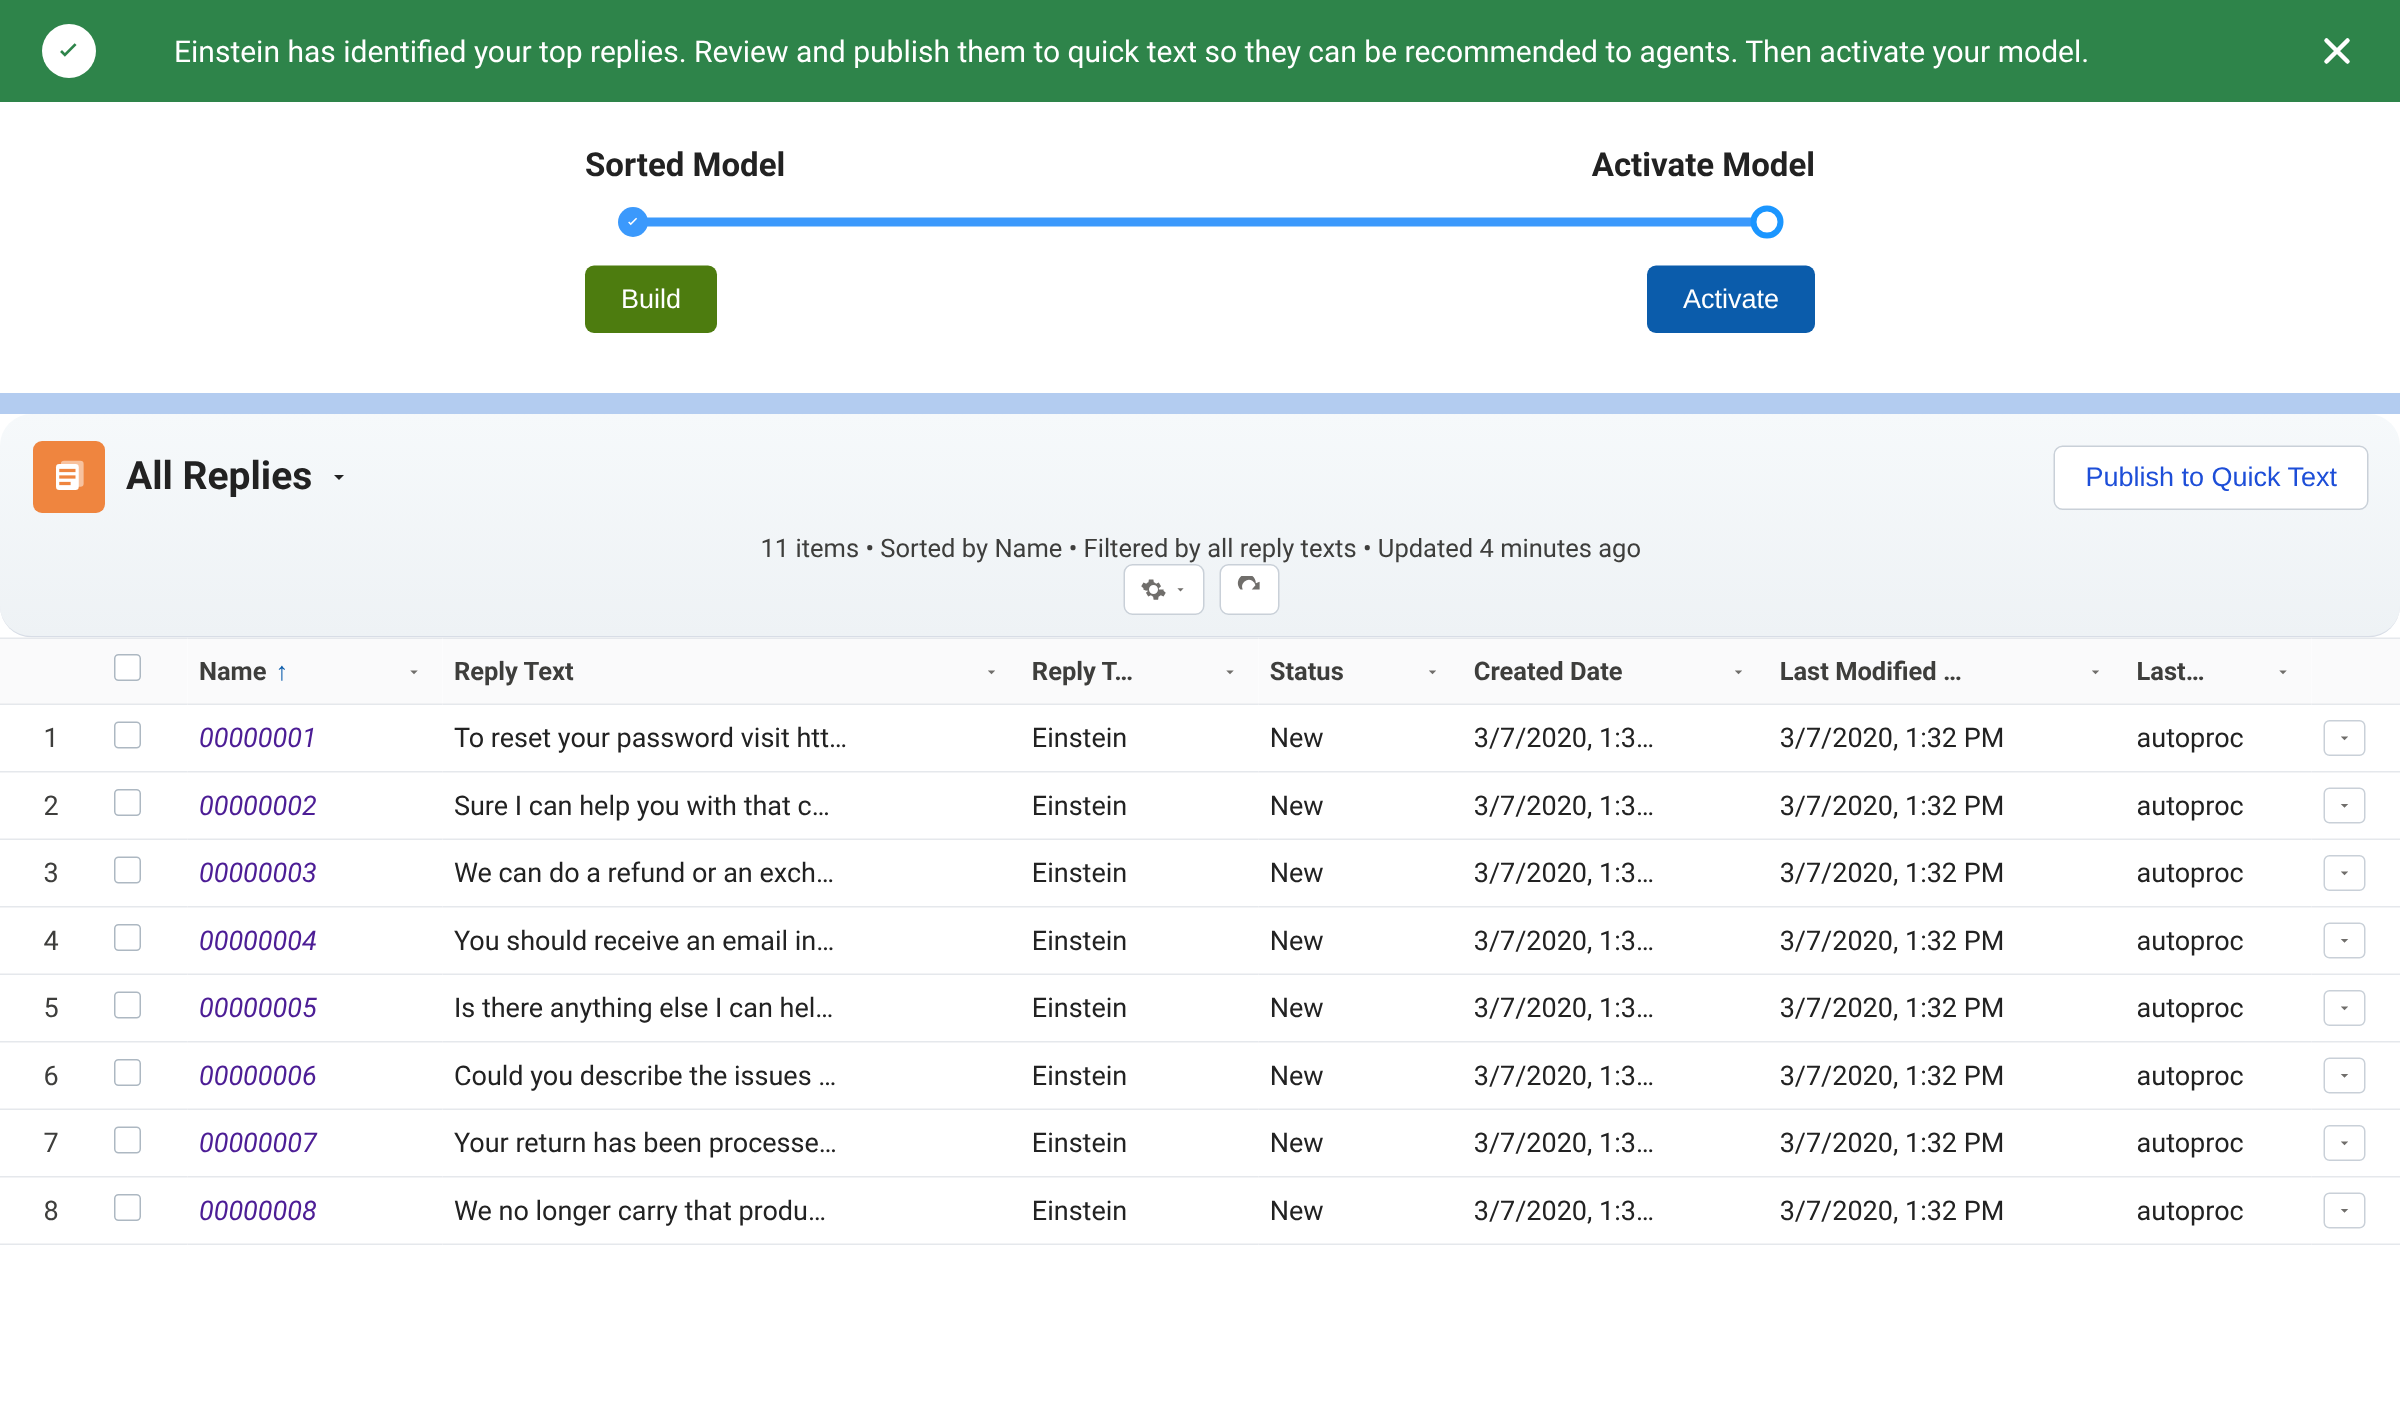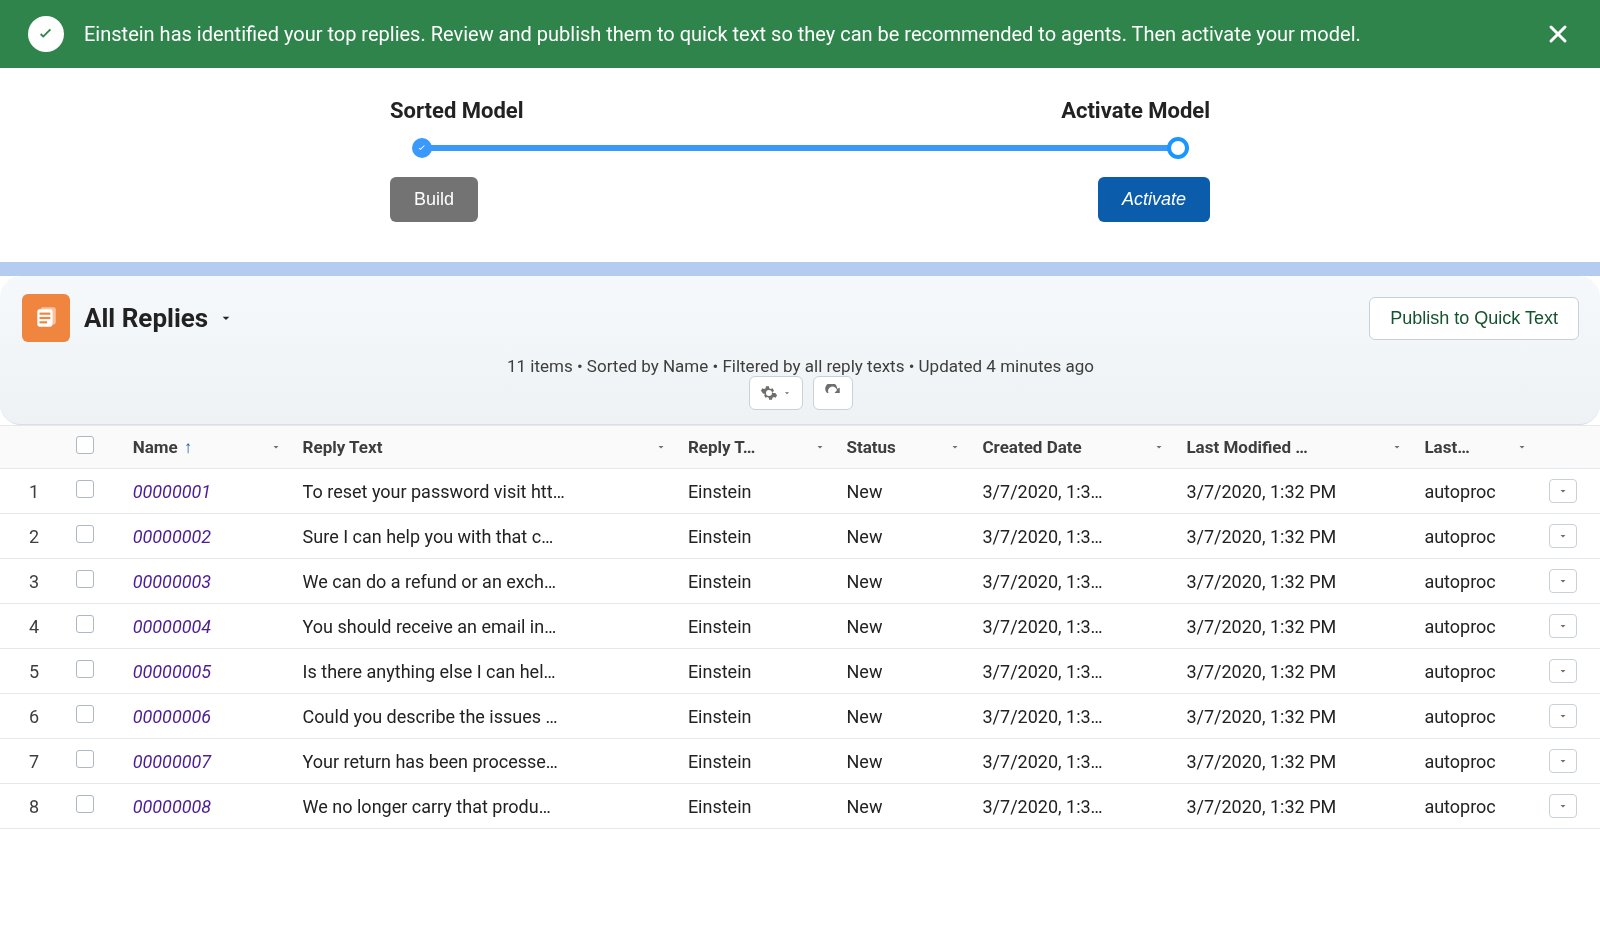--- a/index.html
+++ b/index.html
@@ -13,20 +13,21 @@
 
   
   .banner {
     background: #2e844a;
     color: #fff;
     display: flex;
     align-items: center;
     padding: 16px 28px;
     font-size: 20px;
     position: relative;
+    gap: 32px;
   }
   .banner-icon {
     width: 36px; height: 36px;
     border-radius: 50%;
     background: #fff;
     margin-right: 20px;
     display:flex; align-items:center; justify-content:center;
     flex-shrink:0;
   }
   .banner-close {
@@ -76,22 +77,22 @@
     display:flex; justify-content:space-between;
     margin-top: 26px;
   }
   .btn {
     padding: 12px 24px;
     border-radius: 6px;
     font-size: 18px;
     border: none;
     cursor: pointer;
   }
-  .btn-disabled { background:#737373; color:#fff; cursor:default;}
-  .btn-primary { background:#0b5cab; color:#fff;font-style:italic; }
+  .btn-disabled { background:#4d7c0f; color:#fff; cursor:default;}
+  .btn-primary { background:#0b5cab; color:#fff; }
 
   .blue-bar { height:14px; background:#b3ccf0; }
 
   
   .list-header {
     background: linear-gradient(#f6f9fb, #eef2f5);
     padding: 18px 21px 14px 22px;
     border-bottom: 1px solid #d8dde6;
     position: relative;
     border-radius: 21px;
@@ -107,21 +108,21 @@
     font-size:26px; font-weight:700;
     display:flex; align-items:center; gap:10px;
     cursor: pointer;
   }
   .publish-btn {
     margin-left:auto;
     padding: 10px 20px;
     border:1px solid #c9d0d8;
     border-radius:6px;
     background:#fff;
-    color:#14532d;
+    color:#1d4ed8;
     font-size:18px;
     cursor:pointer;
   }
   .list-meta-row {
     display:flex; align-items:center; justify-content:space-between;
     margin-top: 14px;
     flex-direction: column;
   }
   .list-meta { color:#3e3e3c; font-size:17px; }
   .list-controls { display:flex; gap:10px; }

